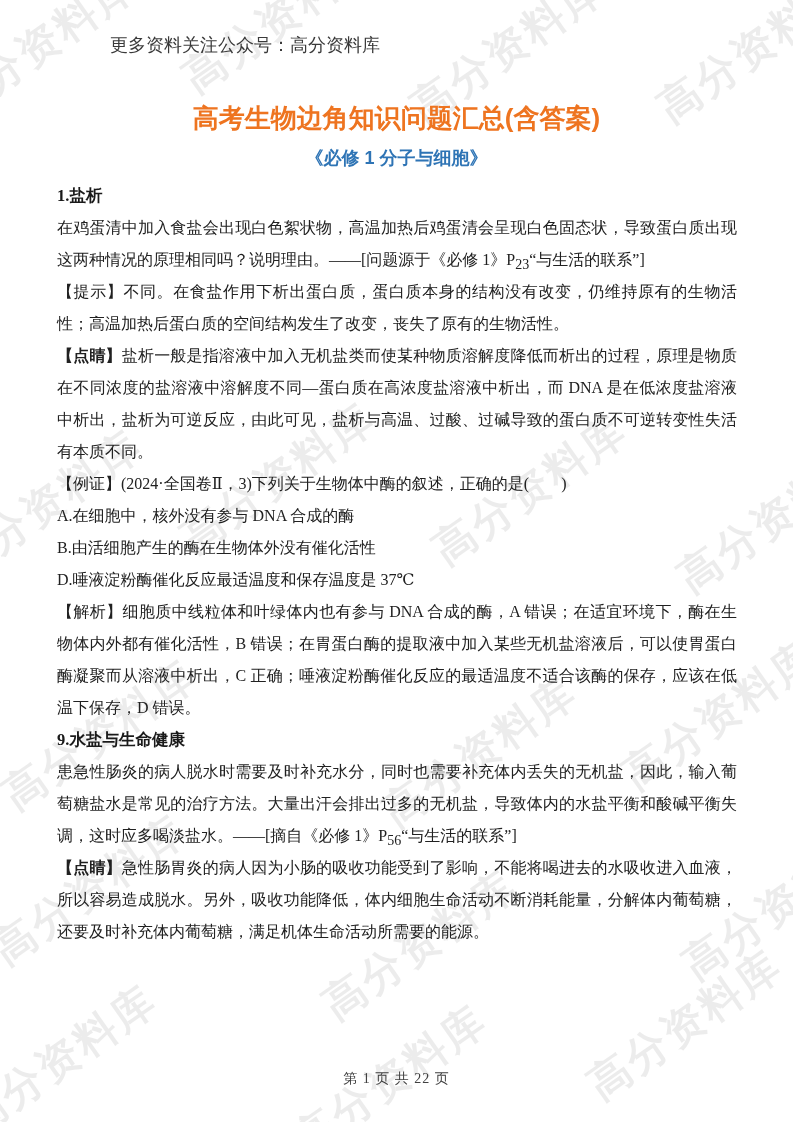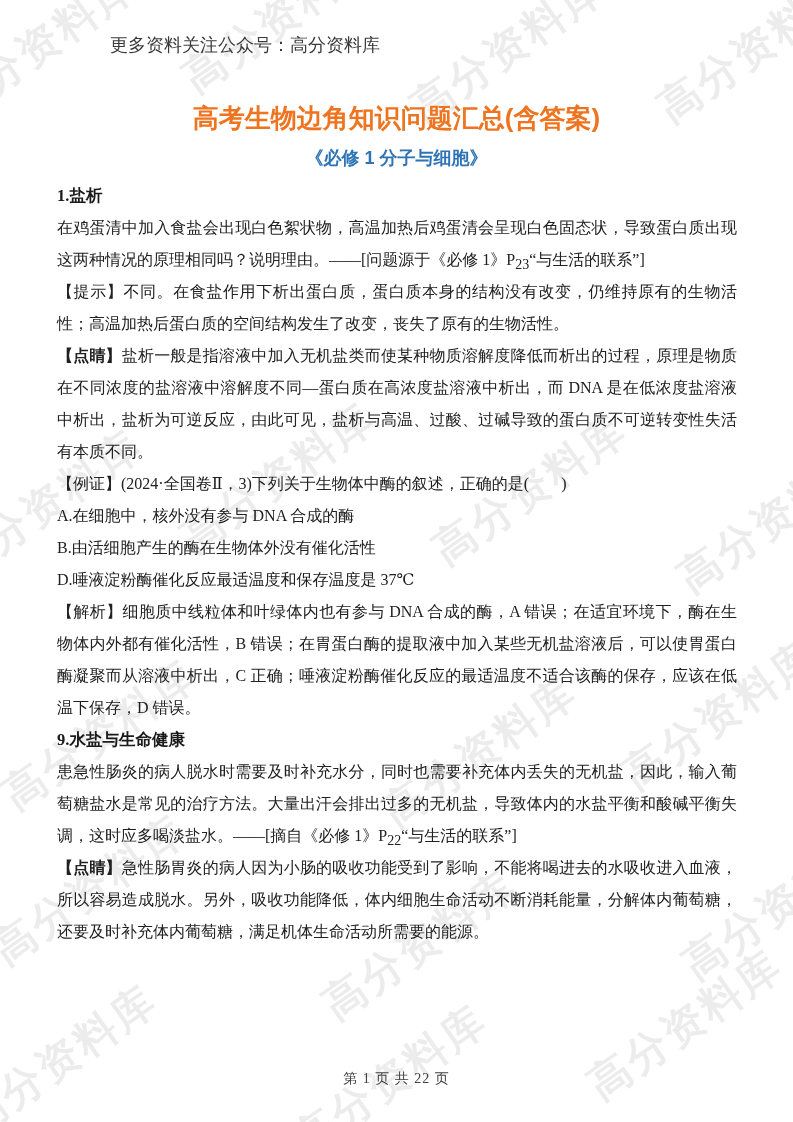--- a/index.html
+++ b/index.html
@@ -107,21 +107,21 @@
 
     <p>A.在细胞中，核外没有参与 DNA 合成的酶</p>
     <p>B.由活细胞产生的酶在生物体外没有催化活性</p>
     <p>D.唾液淀粉酶催化反应最适温度和保存温度是 37℃</p>
 
     <p>【解析】细胞质中线粒体和叶绿体内也有参与 DNA 合成的酶，A 错误；在适宜环境下，酶在生物体内外都有催化活性，B 错误；在胃蛋白酶的提取液中加入某些无机盐溶液后，可以使胃蛋白酶凝聚而从溶液中析出，C 正确；唾液淀粉酶催化反应的最适温度不适合该酶的保存，应该在低温下保存，D 错误。</p>
 
 
     <h3>9.水盐与生命健康</h3>
 
-    <p><span>患急性肠炎的病人脱水时需要及时补充水分，同时也需要补充体内丢失的无机盐，因此，输入葡萄糖盐水是常见的治疗方法。大量出汗会排出过多的无机盐，导致体内的水盐平衡和酸碱平衡失调，这时应多喝淡盐水。——[摘自《必修 1》P</span><sub>22</sub><span>“与生活的联系”]</span></p>
+    <p><span>患急性肠炎的病人脱水时需要及时补充水分，同时也需要补充体内丢失的无机盐，因此，输入葡萄糖盐水是常见的治疗方法。大量出汗会排出过多的无机盐，导致体内的水盐平衡和酸碱平衡失调，这时应多喝淡盐水。——[摘自《必修 1》P</span><sub>56</sub><span>“与生活的联系”]</span></p>
 
     <p><span class="note-label">【点睛】</span><span>急性肠胃炎的病人因为小肠的吸收功能受到了影响，不能将喝进去的水吸收进入血液，所以容易造成脱水。另外，吸收功能降低，体内细胞生命活动不断消耗能量，分解体内葡萄糖，还要及时补充体内葡萄糖，满足机体生命活动所需要的能源。</span></p>
 
   </div>
 
   <div class="footer">第 1 页 共 22 页</div>
 
 </div>
 
 </body></html>

